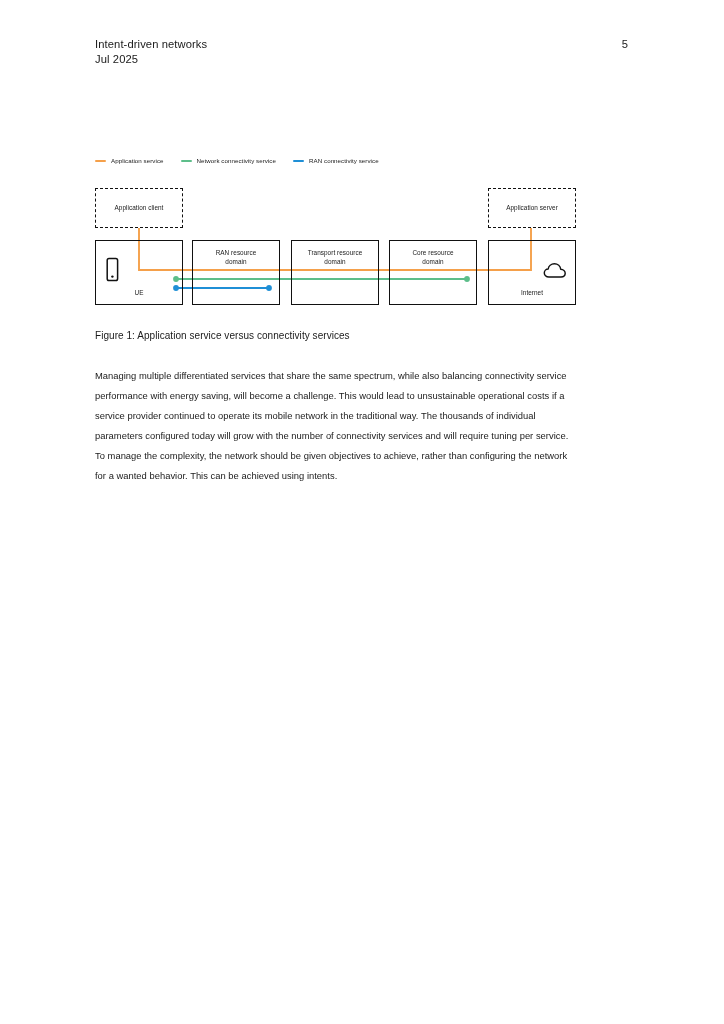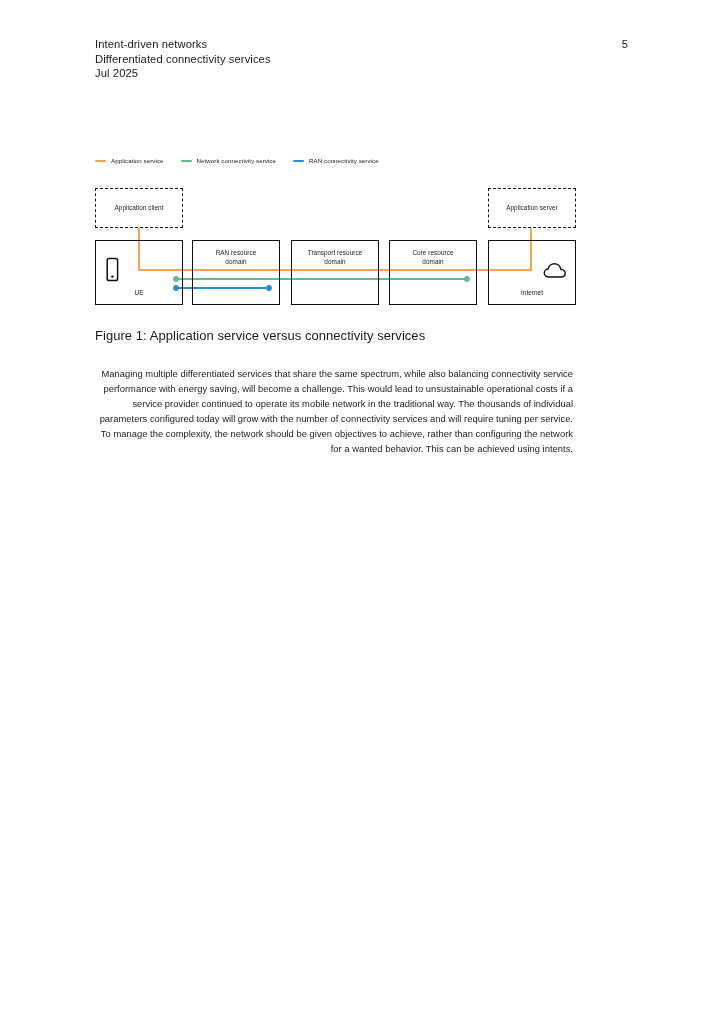--- a/index.html
+++ b/index.html
@@ -115,36 +115,36 @@
     line-height: 8.6px;
     color: #1a1a1a;
     letter-spacing: 0.05px;
   }
 
   
   .fig-caption {
     position: absolute;
     left: 95px;
     top: 330px;
-    font-size: 13px;
+    font-size: 10px;
     line-height: 11px;
     color: #1a1a1a;
     letter-spacing: 0.05px;
   }
 
   
   .body-text {
     position: absolute;
     left: 95px;
     top: 366px;
     width: 478px;
     font-size: 9.4px;
-    line-height: 15px;
-    color: #1a1a1a;
-    text-align: right;
+    line-height: 20px;
+    color: #1a1a1a;
+    text-align: left;
     letter-spacing: 0.02px;
   }
 
   .footer-mark {
     position: absolute;
     left: 358px;
     top: 1010px;
     width: 10px;
     height: 3px;
     font-size: 4px;
@@ -153,21 +153,20 @@
     line-height: 3px;
   }
 </style>
 </head>
 <body>
 
 <div class="page">
 
   <div class="header">
     <div class="header-line">Intent-driven networks</div>
-    <div class="header-line">Differentiated connectivity services</div>
     <div class="header-line">Jul 2025</div>
   </div>
   <div class="page-number">5</div>
 
   <div class="legend">
     <div class="legend-item">
       <span class="legend-swatch" style="background:#F5A04A"></span>
       <span class="legend-label">Application service</span>
     </div>
     <div class="legend-item">

